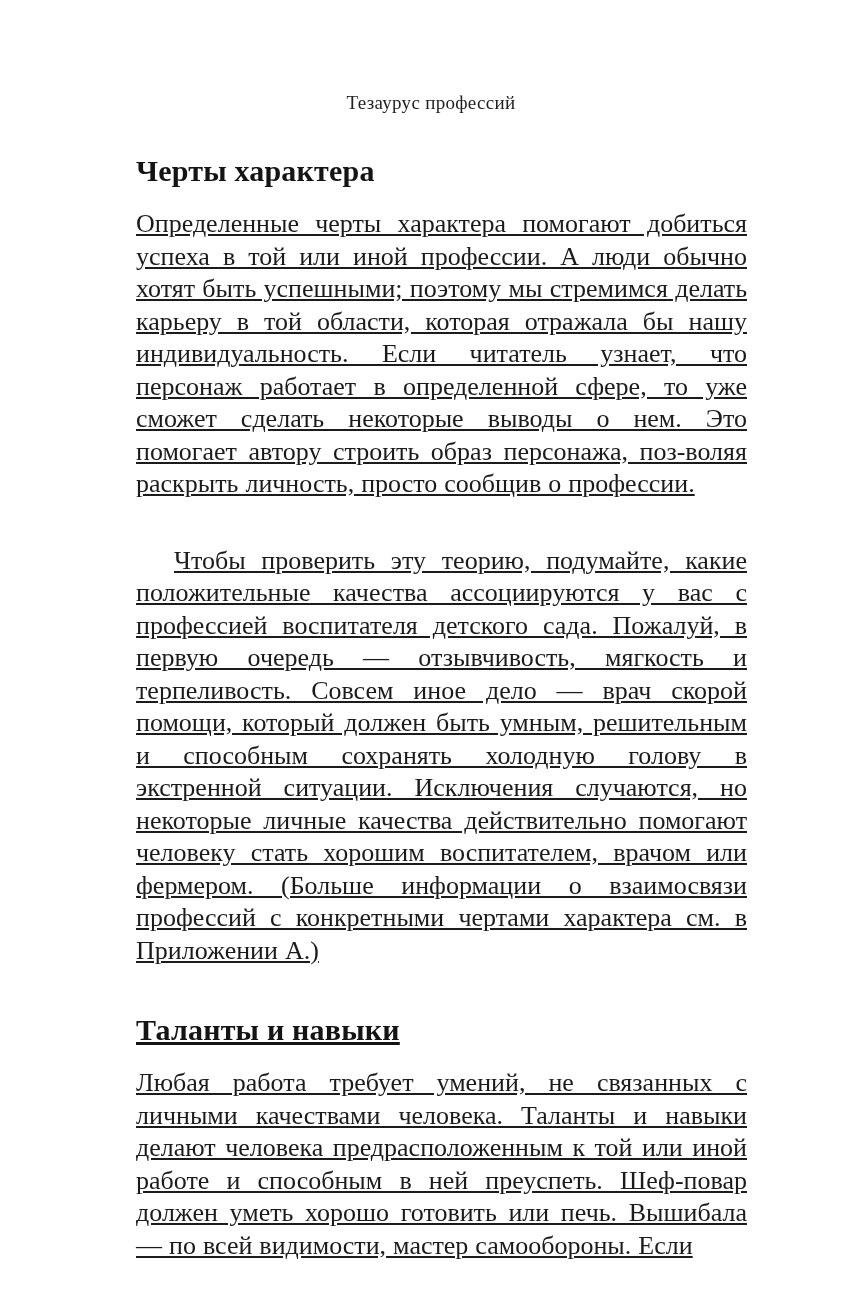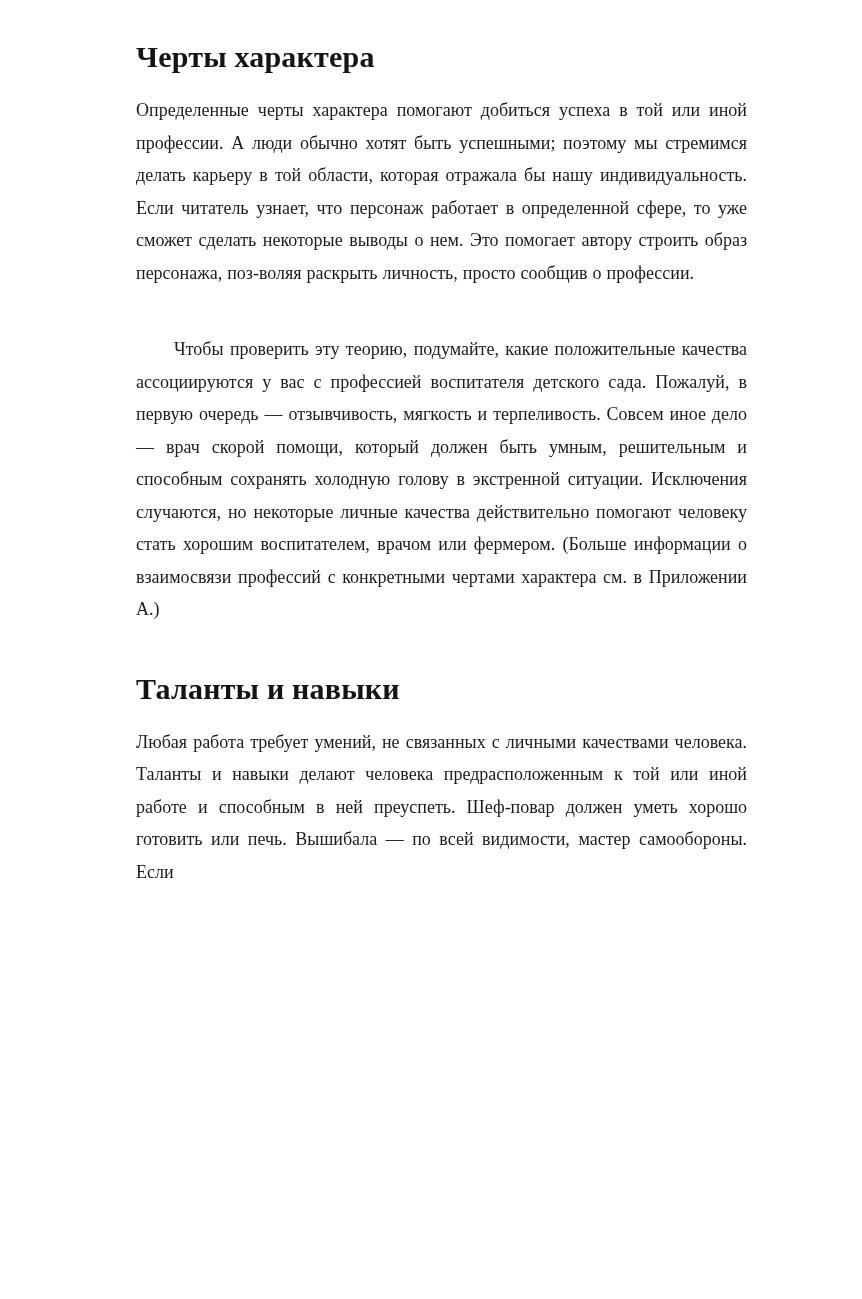--- a/index.html
+++ b/index.html
@@ -35,29 +35,31 @@
   }
   .section-heading {
     font-size: 30px;
     font-weight: bold;
     letter-spacing: 0.2px;
     margin: 0 0 20px 0;
     color: #141414;
   }
   .section-heading.second {
     margin-top: 46px;
+    text-decoration: underline;
   }
   .para {
-    font-size: 18px;
+    font-size: 26px;
     line-height: 32.5px;
     text-align: justify;
     margin: 0;
     hyphens: auto;
     -webkit-hyphens: auto;
     word-spacing: 0.5px;
+    text-decoration: underline;
   }
   .para.indent {
     text-indent: 38px;
     margin-top: 44px;
   }
   .page-number {
     position: absolute;
     bottom: 100px;
     left: 0;
     width: 100%;
@@ -65,20 +67,21 @@
     font-size: 19px;
     letter-spacing: 1px;
     color: #1f1f1f;
   }
 </style>
 </head>
 <body>
 
 <div class="book-page">
 
+  <div class="running-header">Тезаурус профессий</div>
 
   <div class="content">
 
     <h2 class="section-heading">Черты характера</h2>
 
     <p class="para">Определенные черты характера помогают добиться успеха в той или иной профессии. А люди обычно хотят быть успешными; поэтому мы стремимся делать карьеру в той области, которая отражала бы нашу индивидуальность. Если читатель узнает, что персонаж работает в определенной сфере, то уже сможет сделать некоторые выводы о нем. Это помогает автору строить образ персонажа, поз-воляя раскрыть личность, просто сообщив о профессии.</p>
 
     <p class="para indent">Чтобы проверить эту теорию, подумайте, какие положительные качества ассоциируются у вас с профессией воспитателя детского сада. Пожалуй, в первую очередь — отзывчивость, мягкость и терпеливость. Совсем иное дело — врач скорой помощи, который должен быть умным, решительным и способным сохранять холодную голову в экстренной ситуации. Исключения случаются, но некоторые личные качества действительно помогают человеку стать хорошим воспитателем, врачом или фермером. (Больше информации о взаимосвязи профессий с конкретными чертами характера см. в Приложении А.)</p>
 
 

